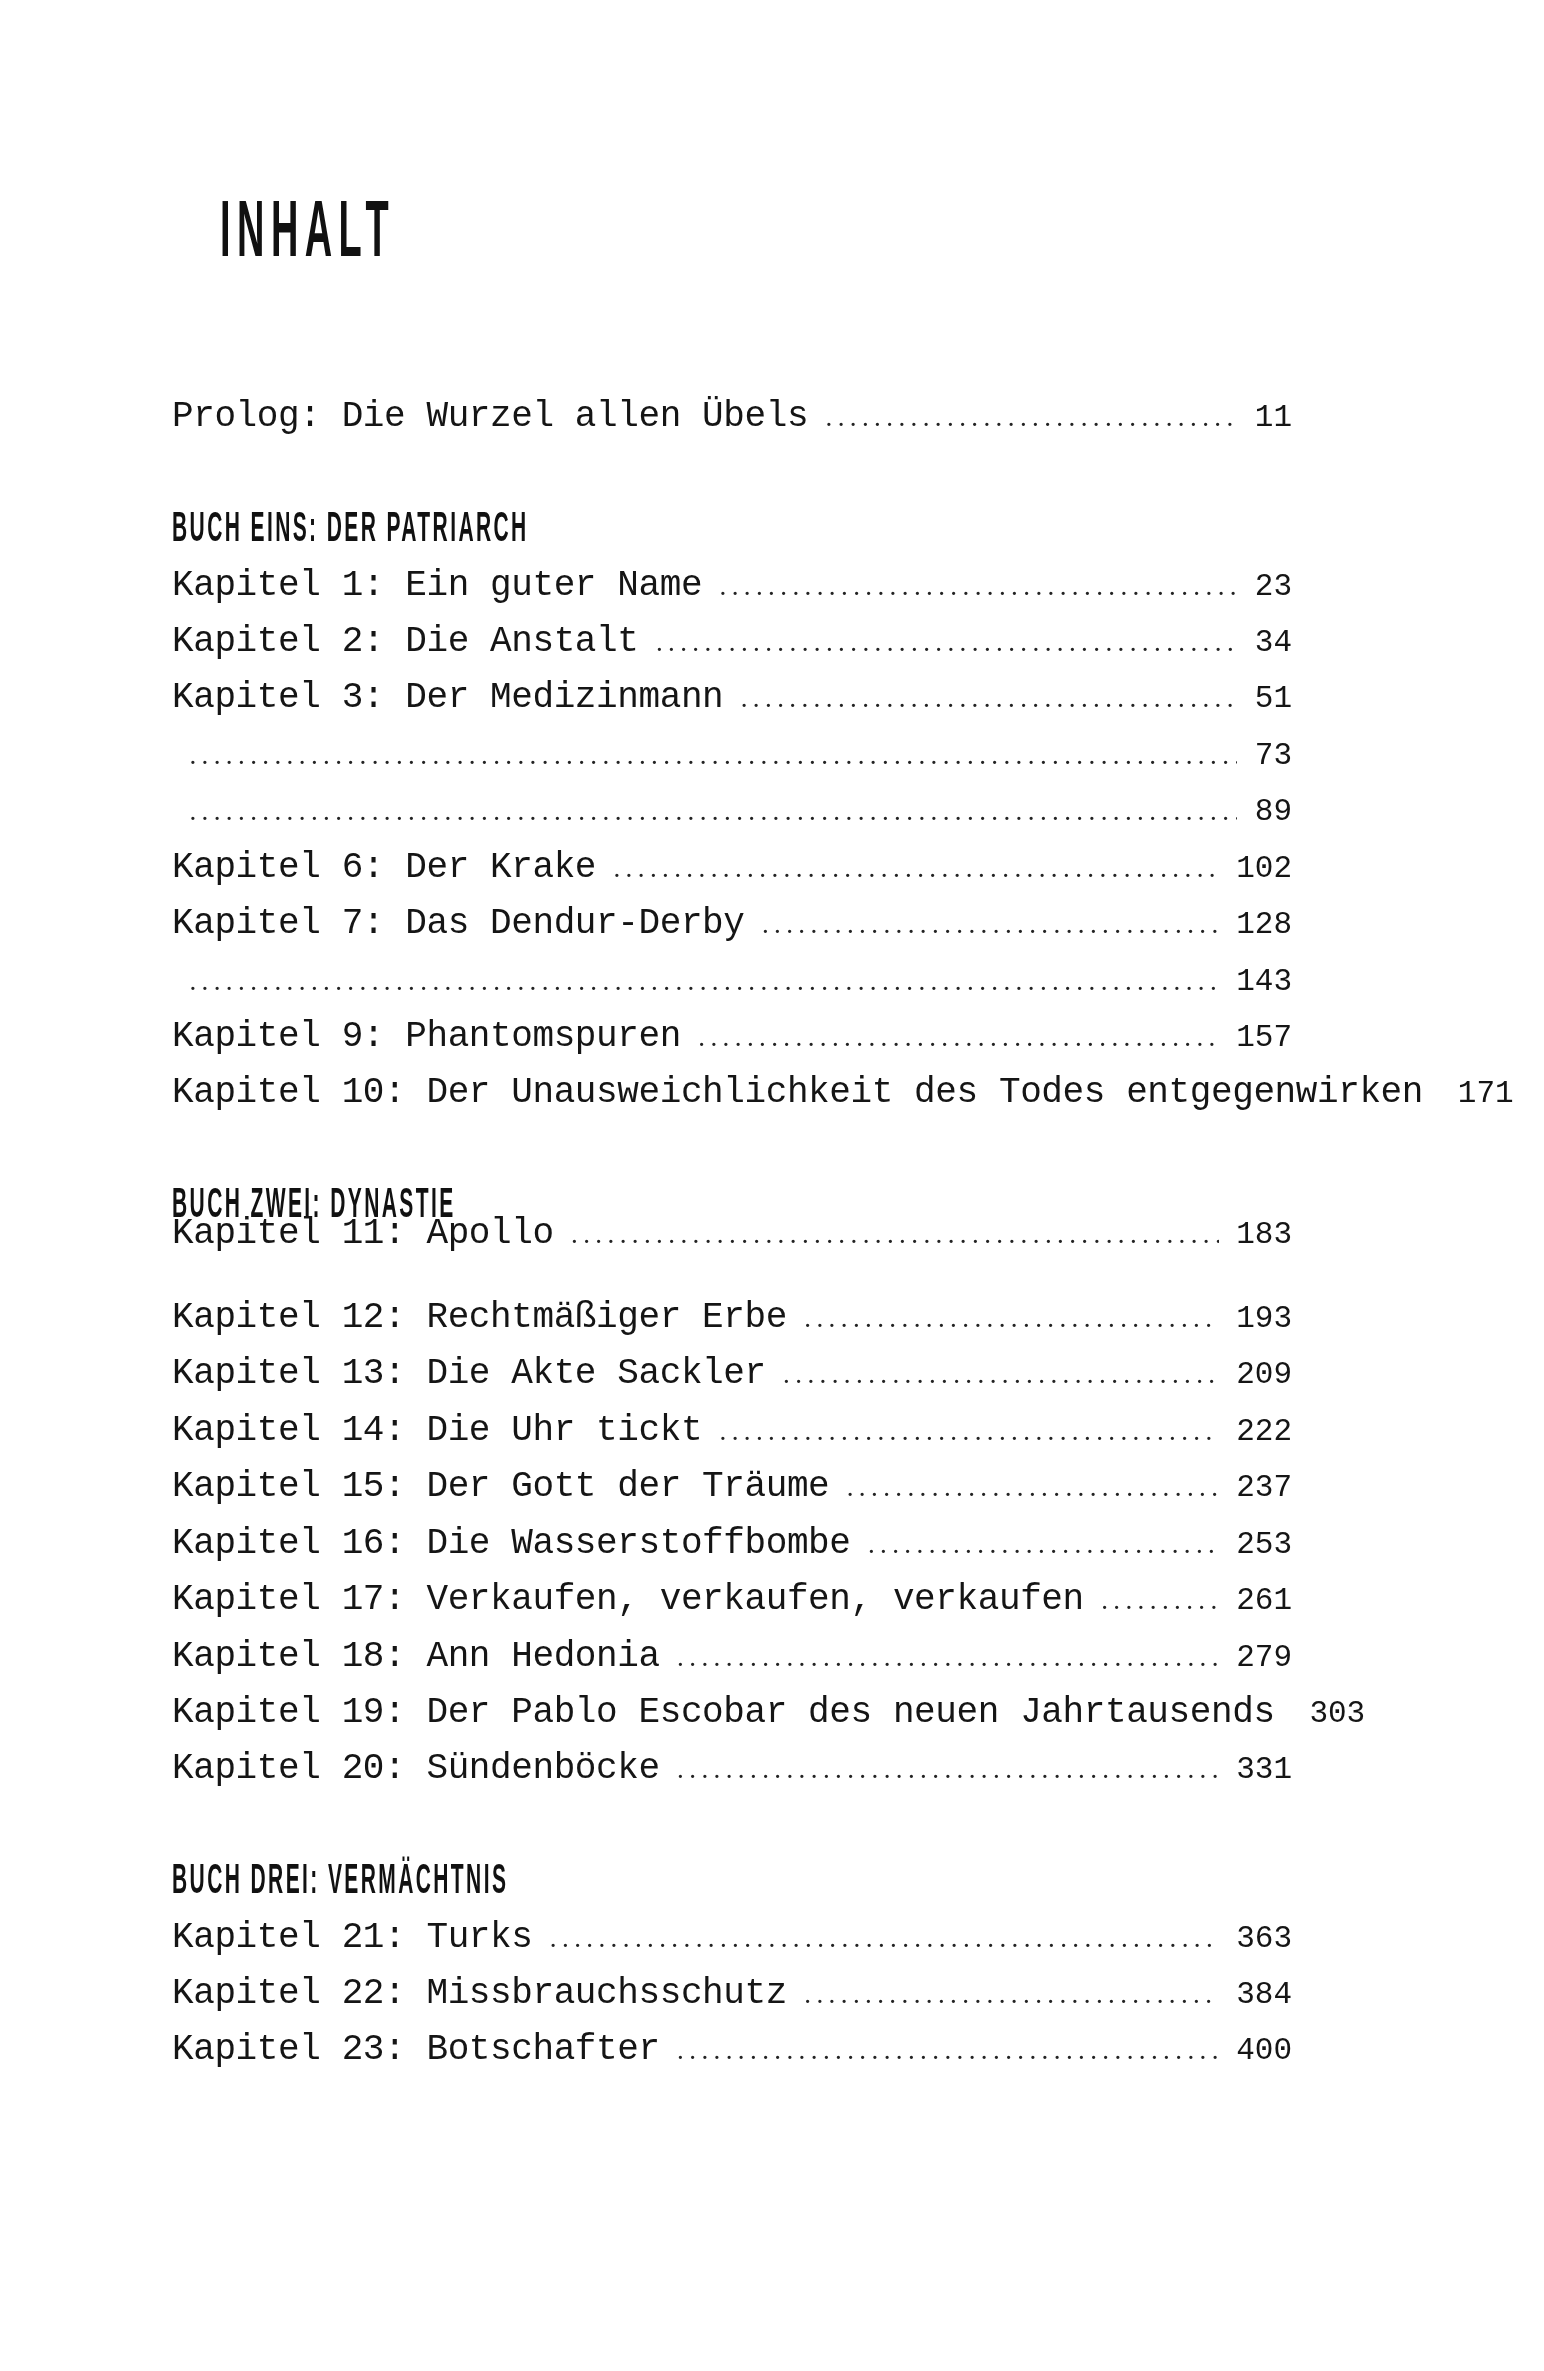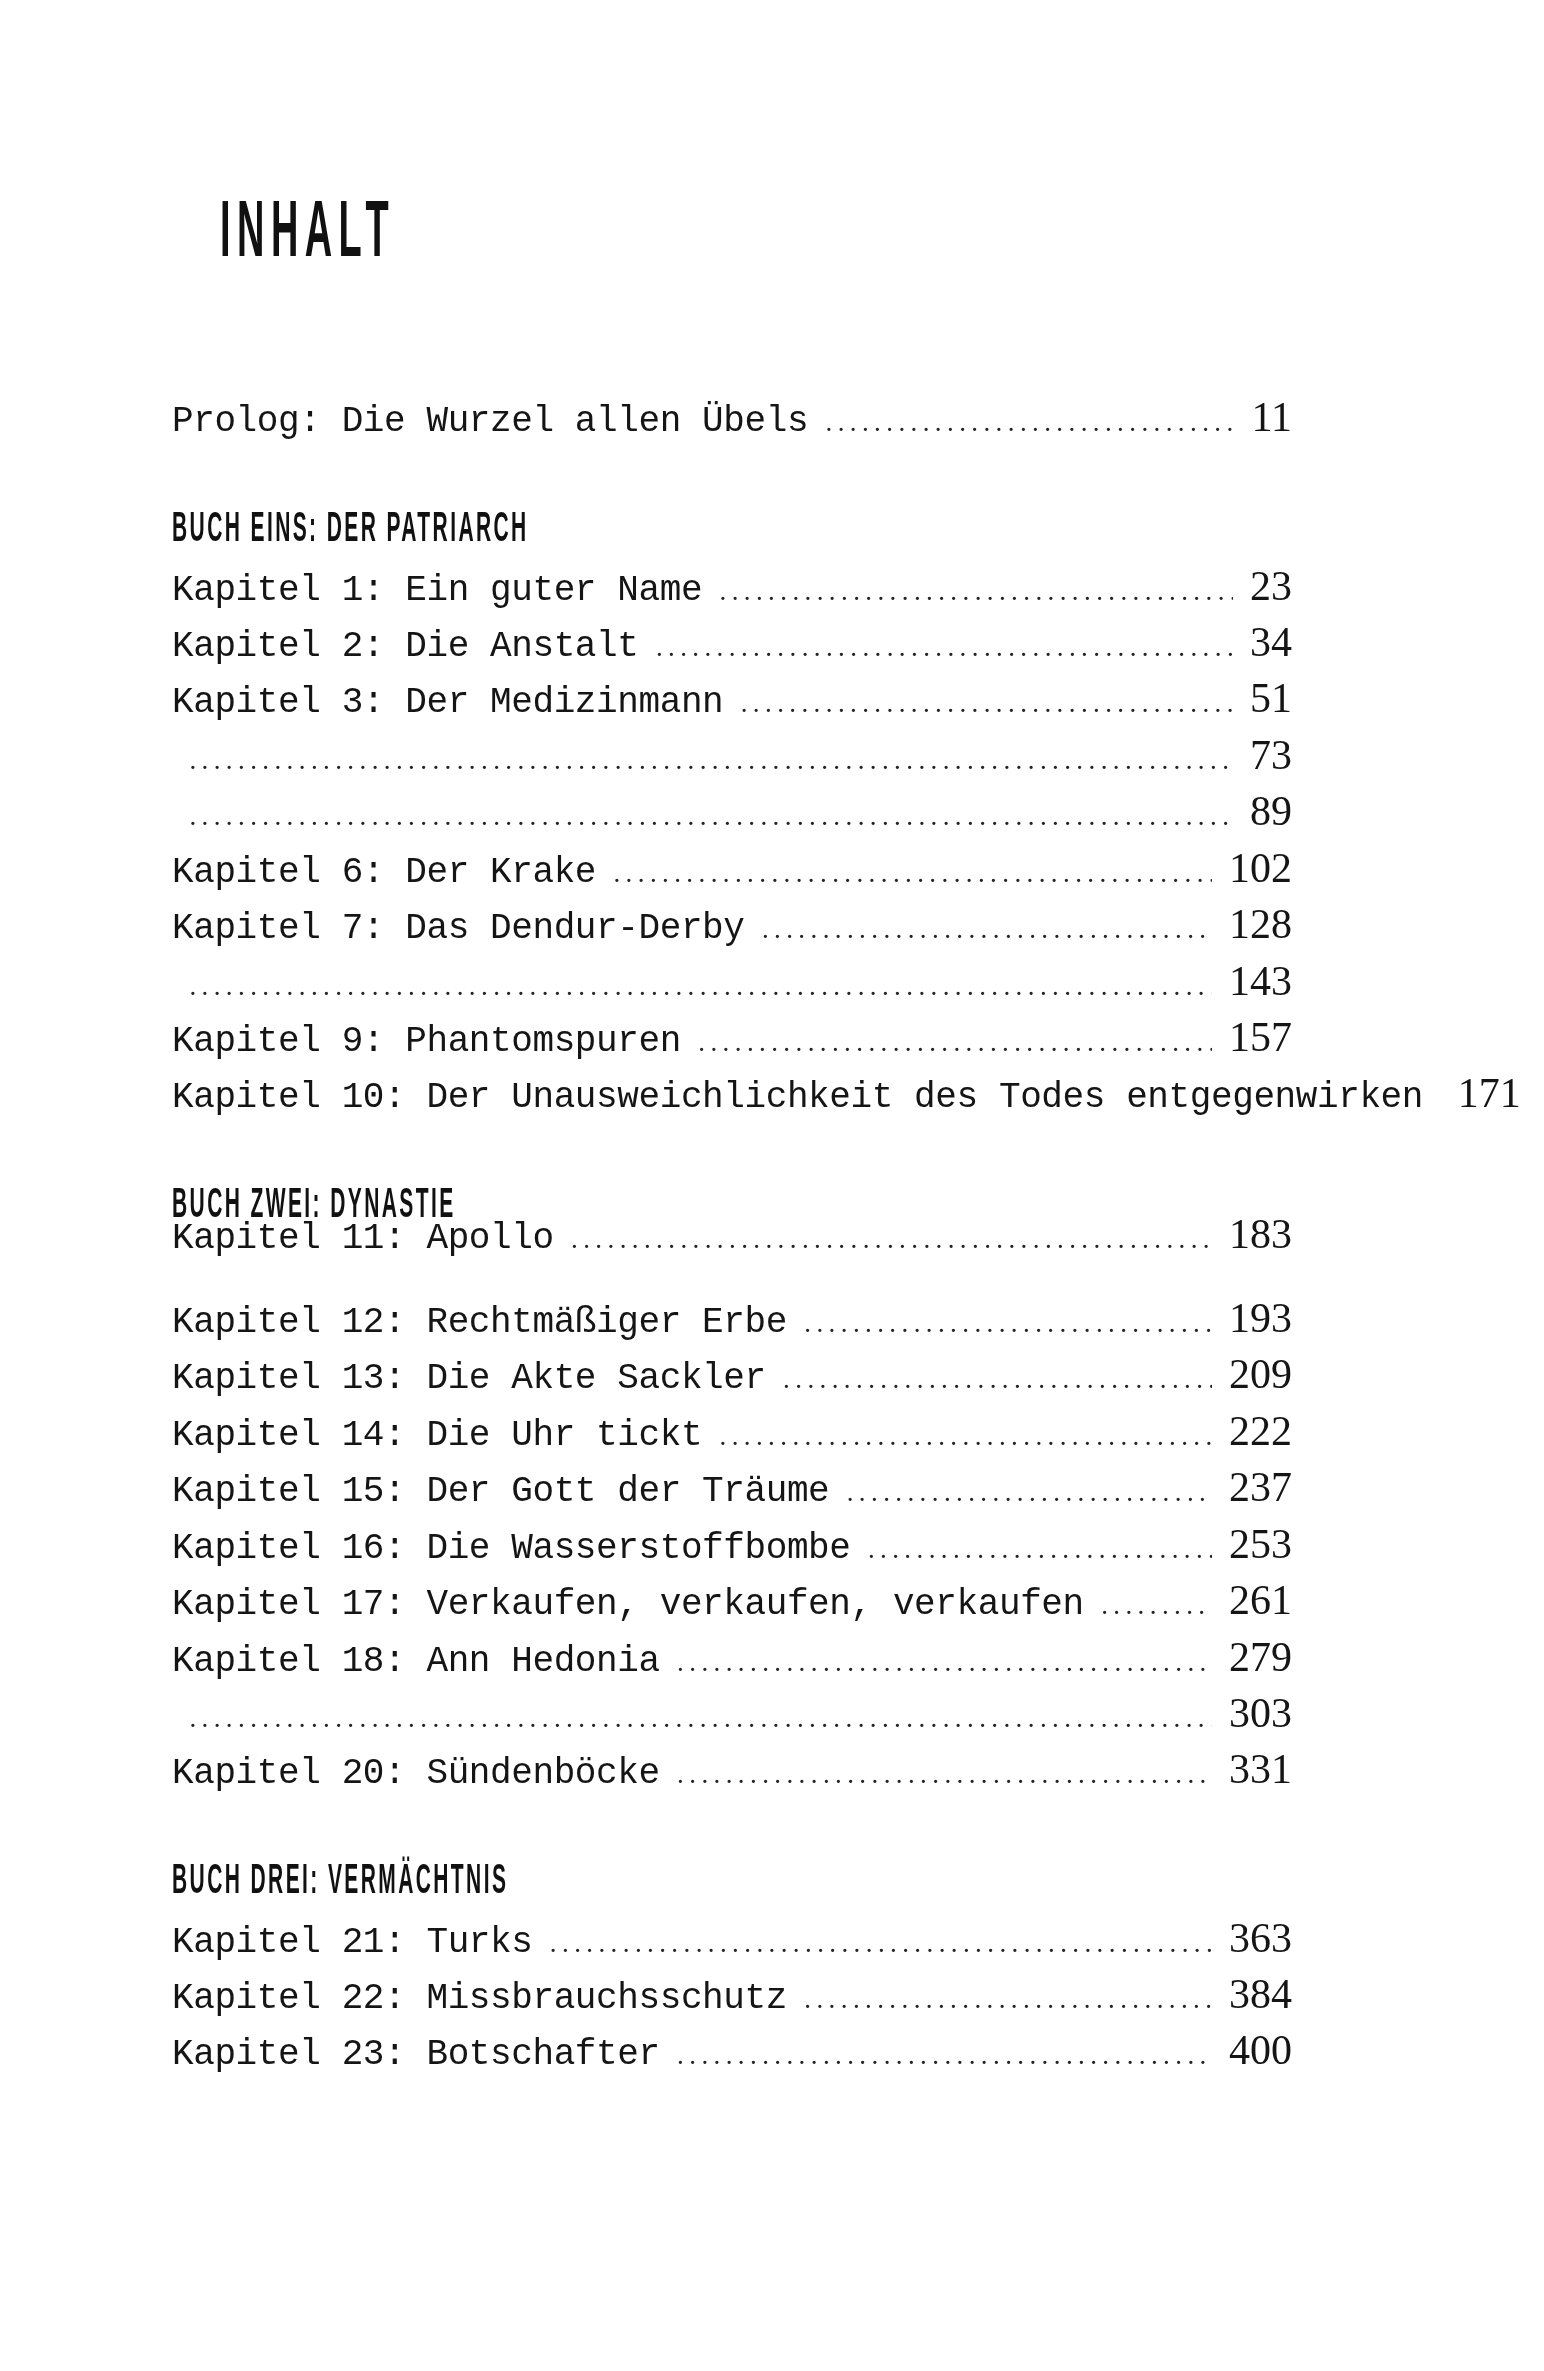--- a/index.html
+++ b/index.html
@@ -56,23 +56,24 @@
       flex: 1 1 auto;
       overflow: hidden;
       white-space: nowrap;
       margin: 0 17.4px 0 17.4px;
       letter-spacing: 5.4px;
       font-size: 27px;
       color: #222222;
     }
     .row .page-num {
       white-space: nowrap;
-      font-size: 42px;
+      font-size: 31px;
       text-align: right;
       font-variant-numeric: oldstyle-nums;
+      font-family: Liberation Mono, monospace;
     }
     .part {
       position: absolute;
       left: 0;
       margin: 0;
       font-family: "Liberation Sans", sans-serif;
       font-weight: bold;
       font-size: 42px;
       line-height: 42px;
       letter-spacing: 4.8px;
@@ -181,20 +182,21 @@
     <span class="label">Kapitel 17: Verkaufen, verkaufen, verkaufen</span>
     <span class="leader">...............................................................................................................................</span>
     <span class="page-num">261</span>
   </div>
   <div class="row" style="top:1633px">
     <span class="label">Kapitel 18: Ann Hedonia</span>
     <span class="leader">...............................................................................................................................</span>
     <span class="page-num">279</span>
   </div>
   <div class="row" style="top:1689px">
+    <span class="label">Kapitel 19: Der Pablo Escobar des neuen Jahrtausends</span>
     <span class="leader">...............................................................................................................................</span>
     <span class="page-num">303</span>
   </div>
   <div class="row" style="top:1745px">
     <span class="label">Kapitel 20: Sündenböcke</span>
     <span class="leader">...............................................................................................................................</span>
     <span class="page-num">331</span>
   </div>
 
   <h2 class="part" style="top:1858px">BUCH DREI: VERMÄCHTNIS</h2>

